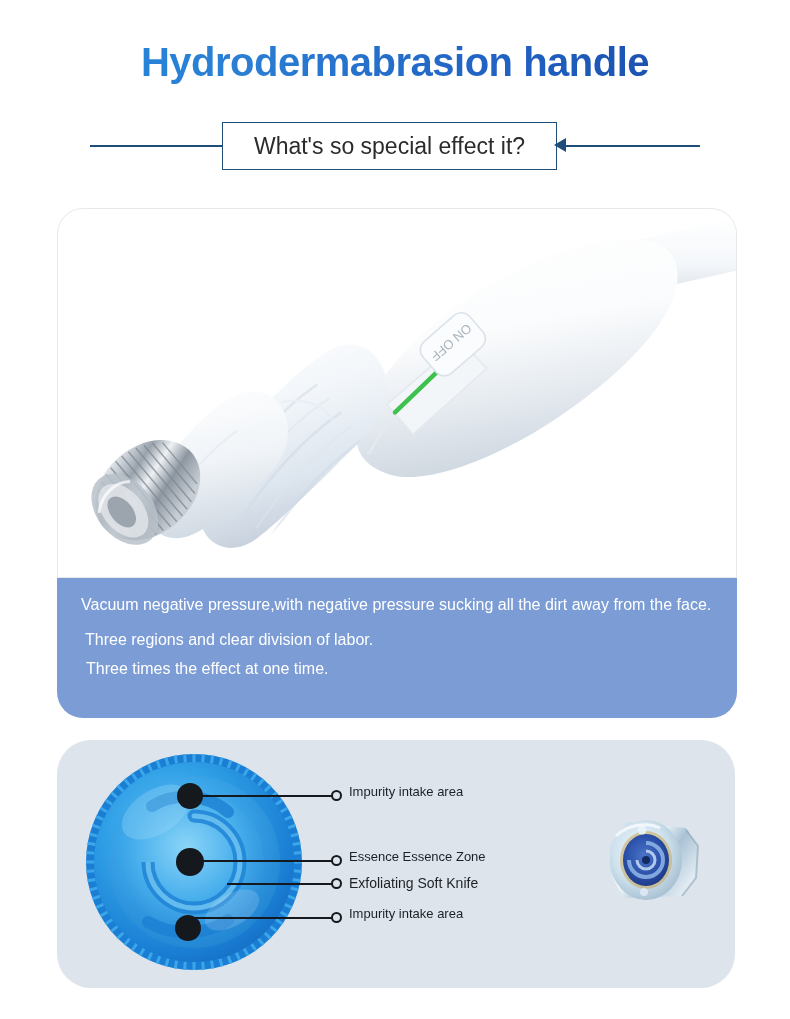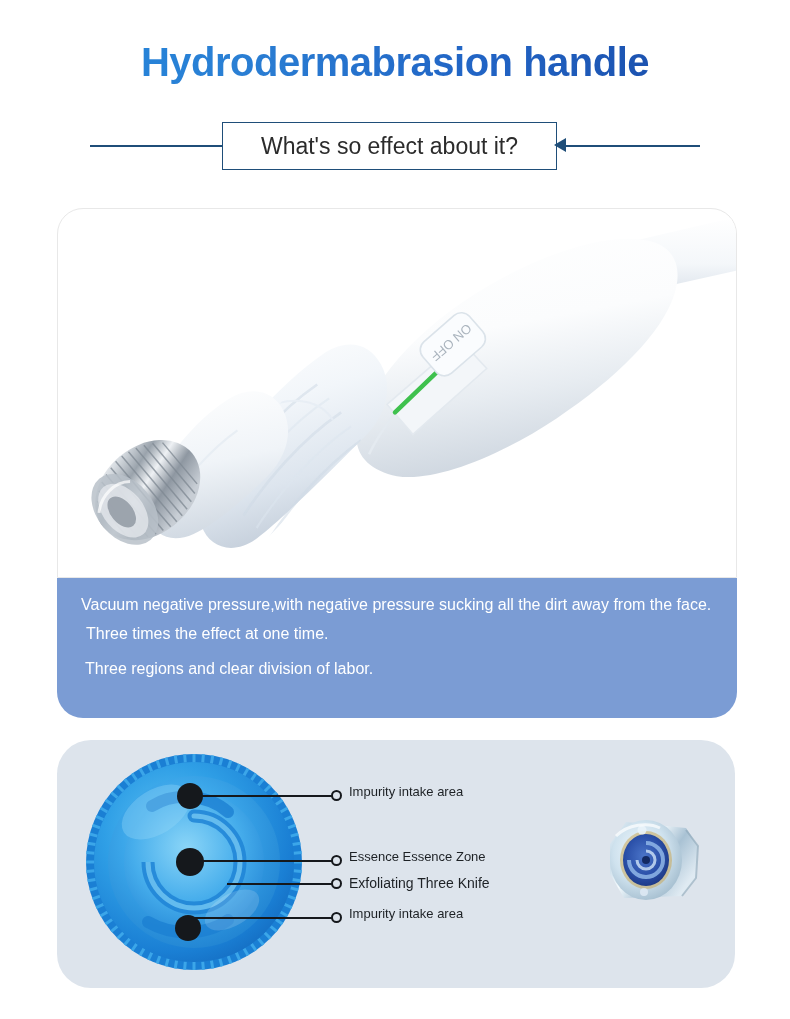--- a/index.html
+++ b/index.html
@@ -175,21 +175,21 @@
 </style>
 </head>
 <body>
 
 <div id="page-title">Hydrodermabrasion handle</div>
 
 <div id="subtitle-banner">
   <div id="rule-left" class="rule-line"></div>
   <div id="arrow-left" class="arrow-head"></div>
   <div id="subtitle-box">
-    <span id="subtitle-text">What's so effect about it?</span>
+    <span id="subtitle-text">What's so special effect it?</span>
   </div>
   <div id="arrow-right" class="arrow-head"></div>
   <div id="rule-right" class="rule-line"></div>
 </div>
 
 <div id="product-card">
   <svg id="device" viewBox="0 0 680 370">
     <defs>
       <linearGradient id="bodyGrad" x1="0" y1="0" x2="0.25" y2="1">
         <stop offset="0%" stop-color="#ffffff"></stop>
@@ -291,22 +291,22 @@
       <ellipse cx="-30" cy="0" rx="28" ry="40" fill="#b9c1c9" opacity="0.85"></ellipse>
       <ellipse cx="-32" cy="0" rx="20" ry="31" fill="#e9edf1" opacity="0.7"></ellipse>
       <ellipse cx="-34" cy="0" rx="11" ry="18" fill="#8c959f" opacity="0.8"></ellipse>
       <path d="M-52 -14 C-40 -26, -20 -28, -8 -18" fill="none" stroke="#ffffff" stroke-width="3" opacity="0.7"></path>
     </g>
   </svg>
 </div>
 
 <div id="feature-panel">
   <p id="feature-line-1" class="feature-line">Vacuum negative pressure,with negative pressure sucking all the dirt away from the face.</p>
+  <p id="feature-line-2" class="feature-line">Three regions and clear division of labor.</p>
   <p id="feature-line-3" class="feature-line">Three times the effect at one time.</p>
-  <p id="feature-line-2" class="feature-line">Three regions and clear division of labor.</p>
 </div>
 
 <div id="diagram-section">
 
   <svg id="tip-graphic" viewBox="0 0 225 225">
     <defs>
       <radialGradient id="tipOuter" cx="0.38" cy="0.34" r="0.78">
         <stop offset="0%" stop-color="#5cc0f2"></stop>
         <stop offset="42%" stop-color="#2f9fe6"></stop>
         <stop offset="78%" stop-color="#1a7fd4"></stop>
@@ -433,21 +433,21 @@
   <div class="leader" style="left:170px; top:143px; width:106px;"></div>
   <div class="leader" style="left:126px; top:177px; width:150px;"></div>
 
   <div class="marker" style="left:274px; top:50px;"></div>
   <div class="marker" style="left:274px; top:115px;"></div>
   <div class="marker" style="left:274px; top:138px;"></div>
   <div class="marker" style="left:274px; top:172px;"></div>
 
   <div class="callout-label label-lg" style="left:292px; top:44px;">Impurity intake area</div>
   <div class="callout-label label-lg" style="left:292px; top:109px;">Essence Essence Zone</div>
-  <div class="callout-label label-sm" style="left:292px; top:135px;">Exfoliating Three Knife</div>
+  <div class="callout-label label-sm" style="left:292px; top:135px;">Exfoliating Soft Knife</div>
   <div class="callout-label label-lg" style="left:292px; top:166px;">Impurity intake area</div>
 
   <svg id="tip-photo" viewBox="0 0 108 96">
     <defs>
       <linearGradient id="mtBody" x1="0" y1="0" x2="1" y2="0.6">
         <stop offset="0%" stop-color="#eef6fb"></stop>
         <stop offset="22%" stop-color="#c3d8e6"></stop>
         <stop offset="45%" stop-color="#f4fafd"></stop>
         <stop offset="70%" stop-color="#a9c2d4"></stop>
         <stop offset="100%" stop-color="#dfeaf2"></stop>

